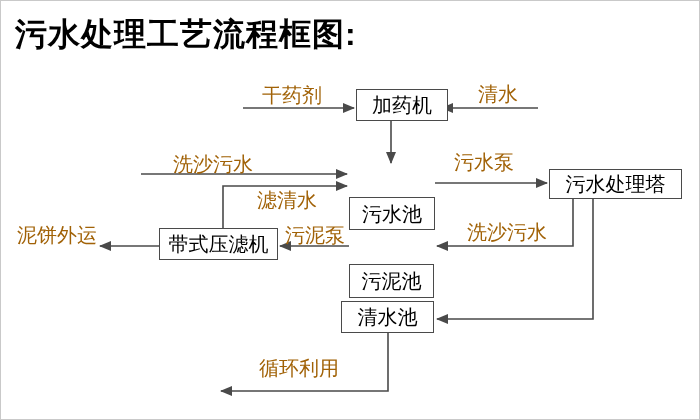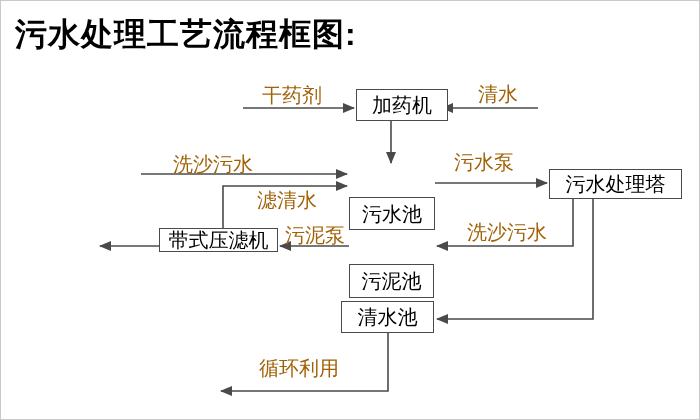--- a/index.html
+++ b/index.html
@@ -49,21 +49,21 @@
     font-size: 20px;
     line-height: 1;
     white-space: nowrap;
     color: #a16207;
     background: transparent;
   }
   
   .n-dosing  { left: 355px; top: 88px;  width: 92px;  height: 32px; }
   .n-sewage  { left: 348px; top: 164px; width: 86px;  height: 33px; margin-top: 32px; }
   .n-tower   { left: 548px; top: 168px; width: 133px; height: 30px; }
-  .n-belt    { left: 158px; top: 227px; width: 119px; height: 24px; }
+  .n-belt    { left: 158px; top: 227px; width: 119px; height: 32px; }
   .n-sludge  { left: 348px; top: 225px; width: 85px;  height: 34px; margin-top: 38px; }
   .n-clean   { left: 340px; top: 300px; width: 93px;  height: 32px; }
   
   .l-dry      { left: 261px; top: 84px;  }
   .l-cleanw   { left: 477px; top: 83px;  }
   .l-sandwash { left: 172px; top: 153px; }
   .l-sewpump  { left: 453px; top: 151px; }
   .l-filtw    { left: 256px; top: 189px; }
   .l-sldpump  { left: 284px; top: 224px; }
   .l-bottom   { left: 466px; top: 221px; }
@@ -118,15 +118,16 @@
     <span>清水池</span>
   </div>
 
   <div class="lbl l-dry">干药剂</div>
   <div class="lbl l-cleanw">清水</div>
   <div class="lbl l-sandwash">洗沙污水</div>
   <div class="lbl l-sewpump">污水泵</div>
   <div class="lbl l-filtw">滤清水</div>
   <div class="lbl l-sldpump">污泥泵</div>
   <div class="lbl l-bottom">洗沙污水</div>
+  <div class="lbl l-mudcake">泥饼外运</div>
   <div class="lbl l-recycle">循环利用</div>
 
 </div>
 
 </body></html>

